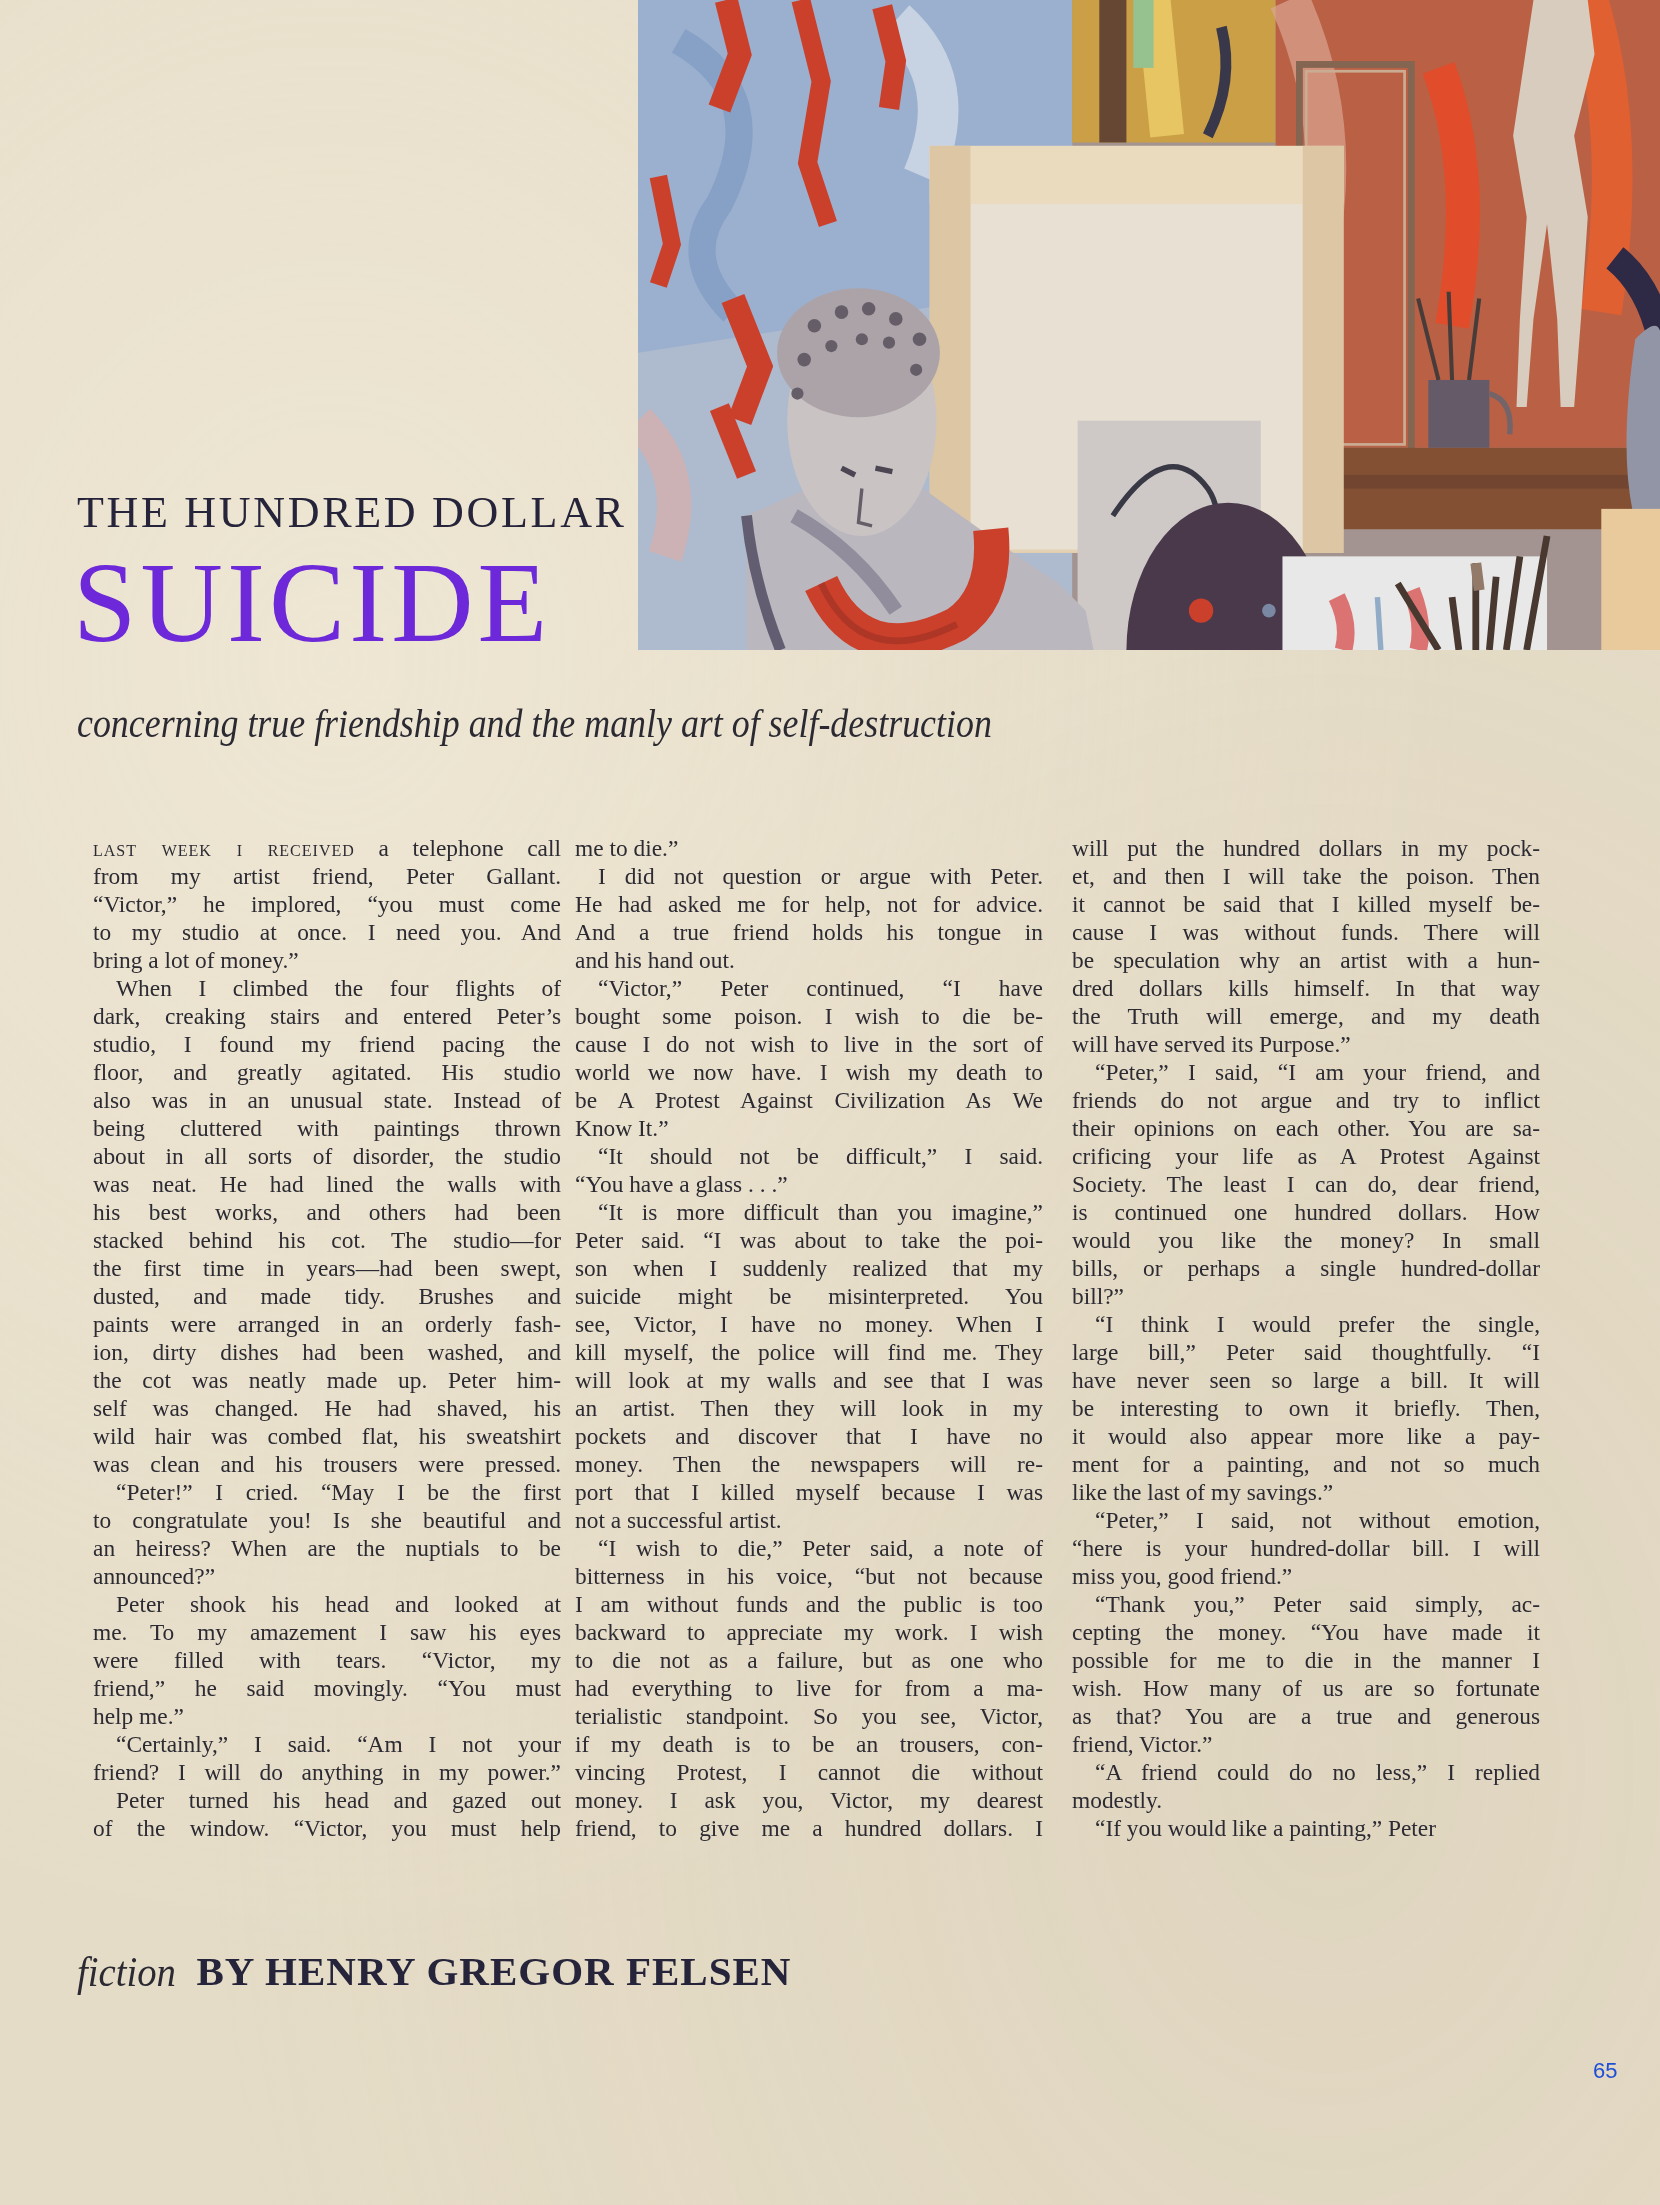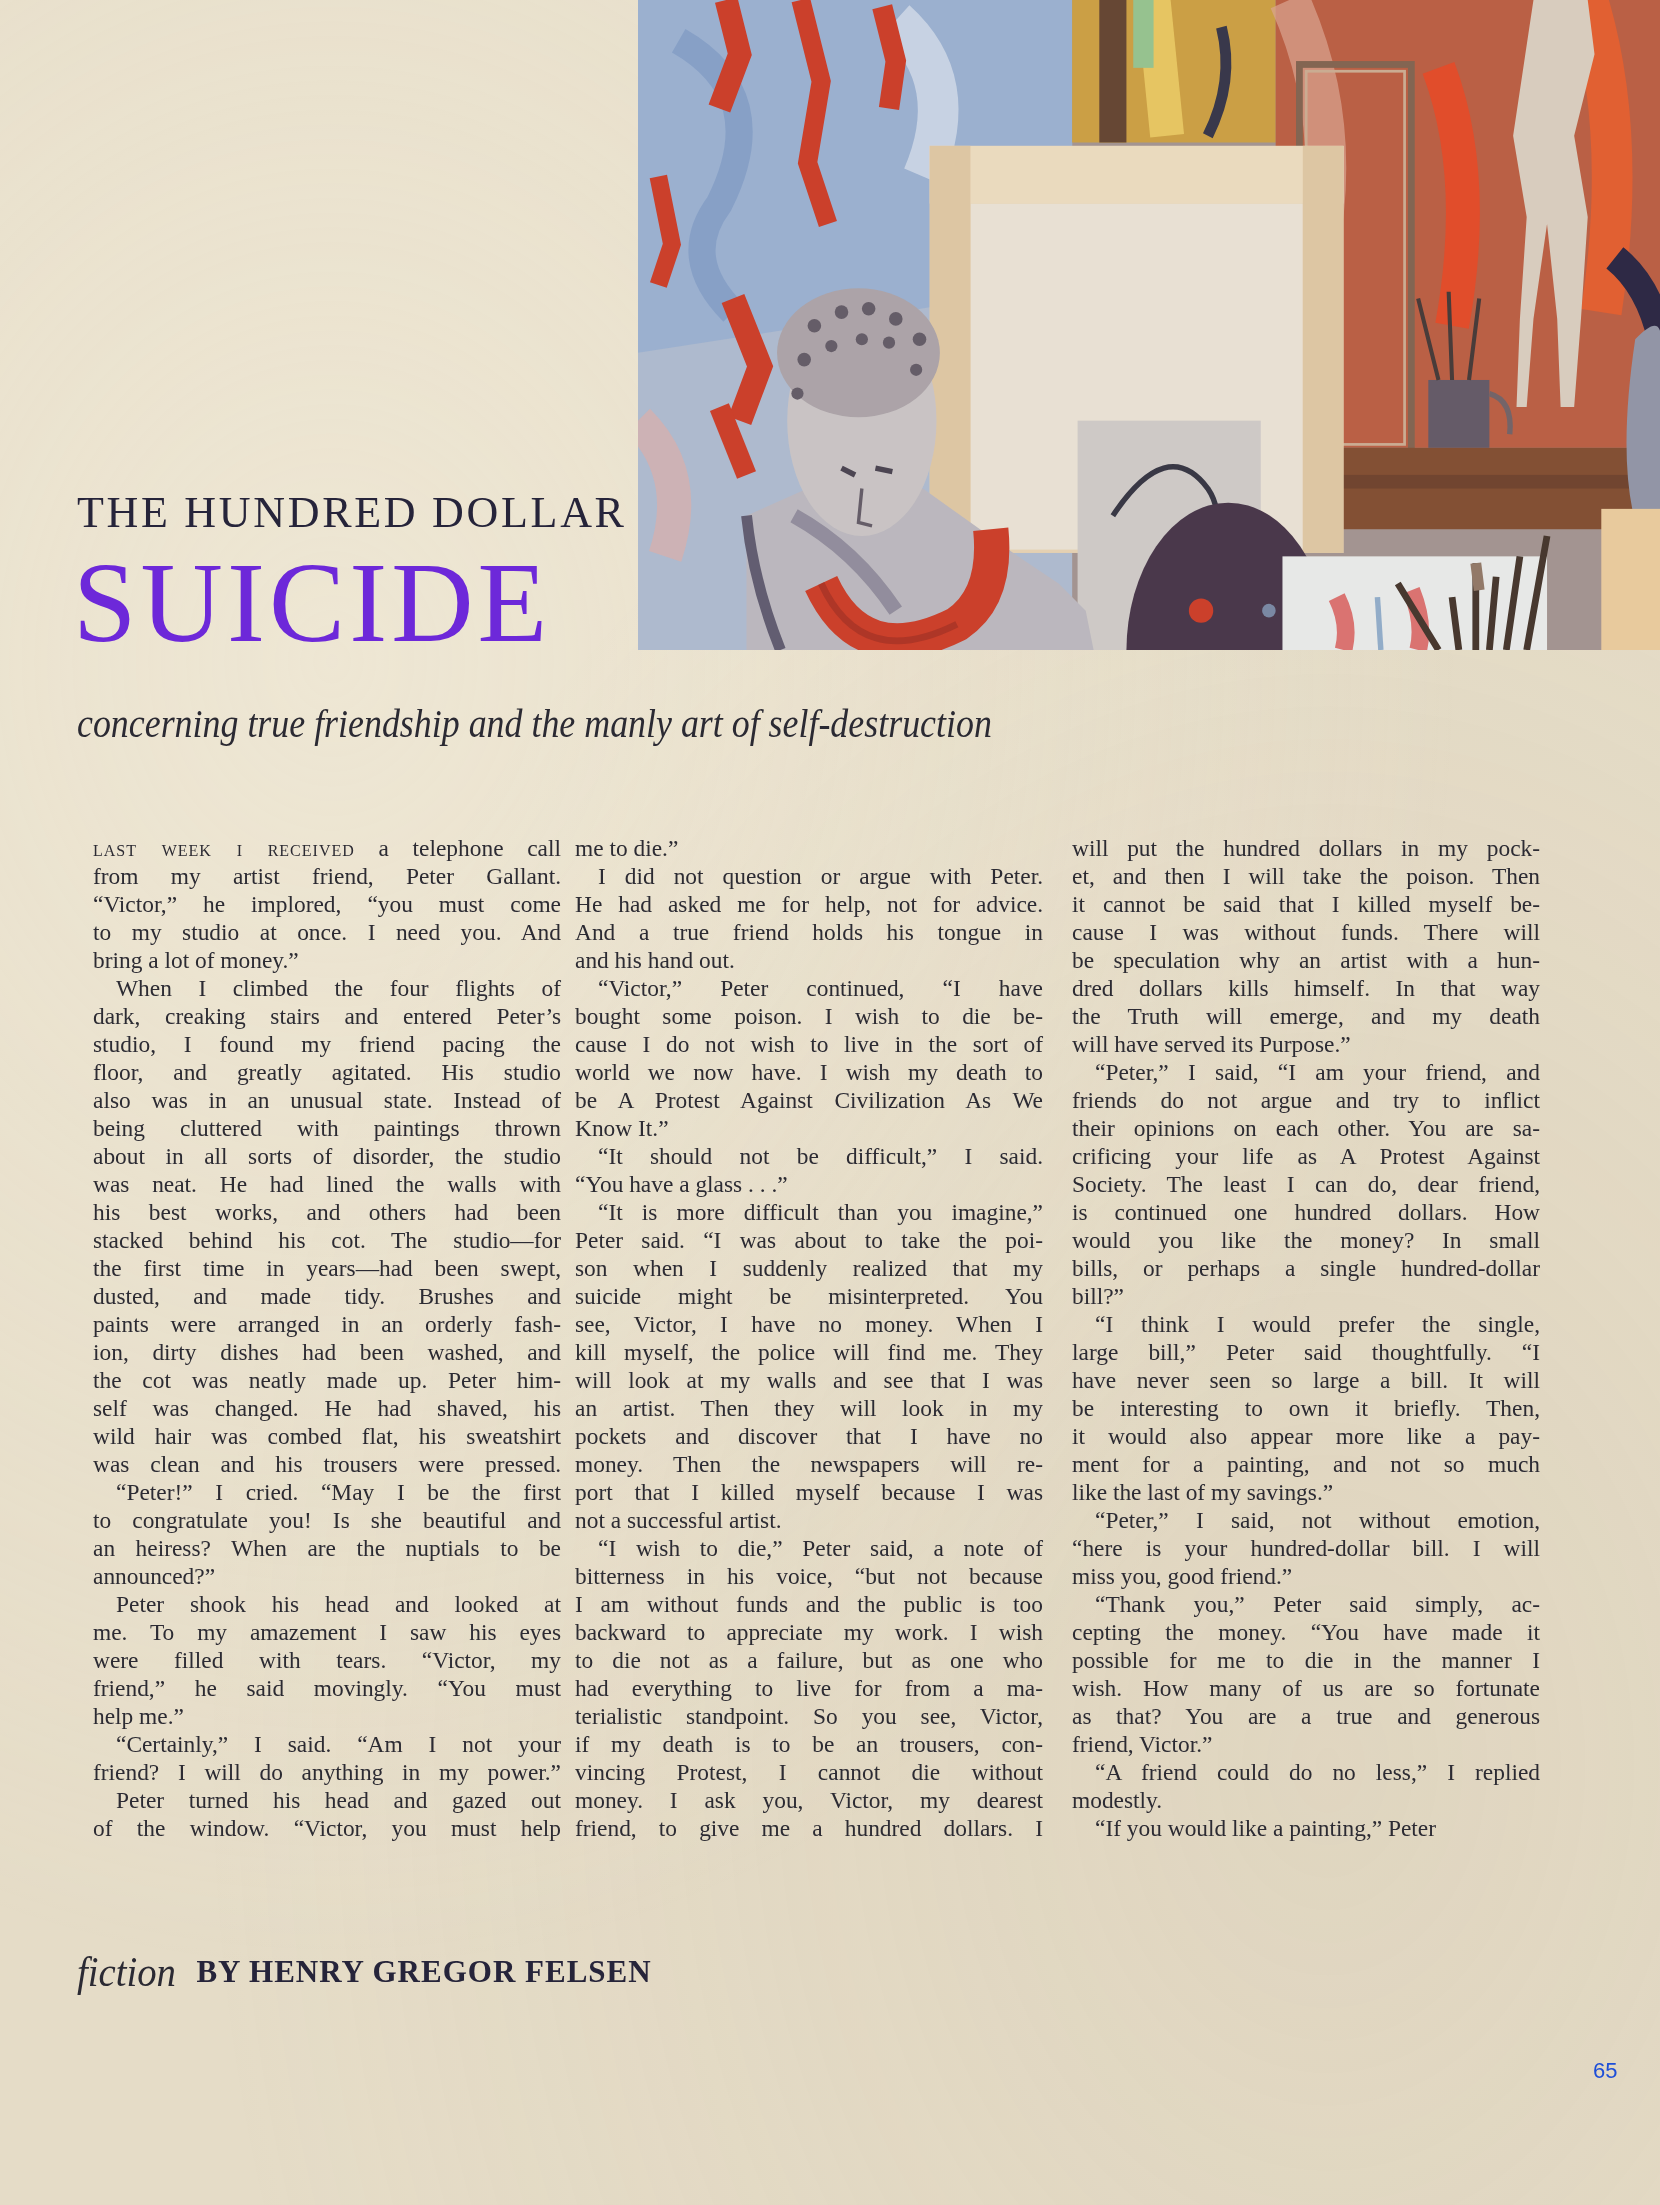--- a/index.html
+++ b/index.html
@@ -52,28 +52,28 @@
   }
   .col .line.last { text-align-last: left; }
   .col .line.indent { padding-left: 23px; }
   .smallcaps {
     font-variant: small-caps; text-transform: lowercase; letter-spacing: 1px;
   }
 
   
   .byline {
     position: absolute; left: 77px; top: 1947px; white-space: nowrap;
-    display: flex; align-items: center; gap: 17.6px;
+    display: flex; align-items: flex-start; gap: 17.6px;
   }
   .byline .genre {
     font-size: 43px; font-style: italic; color: #2b2a33;
     transform: scaleX(0.9); transform-origin: left center; display: inline-block;
   }
   .byline .author {
-    font-size: 31px; font-weight: bold; letter-spacing: 1px; color: #26243a;
+    font-size: 41px; font-weight: bold; letter-spacing: 1px; color: #26243a;
     margin-left: -8.1px;
   }
 
   .page-number {
     position: absolute; left: 1593px; top: 2058px;
     font-family: Liberation Sans, sans-serif; font-size: 22px; color: #1d4ed8;
   }
 </style>
 </head>
 <body>

